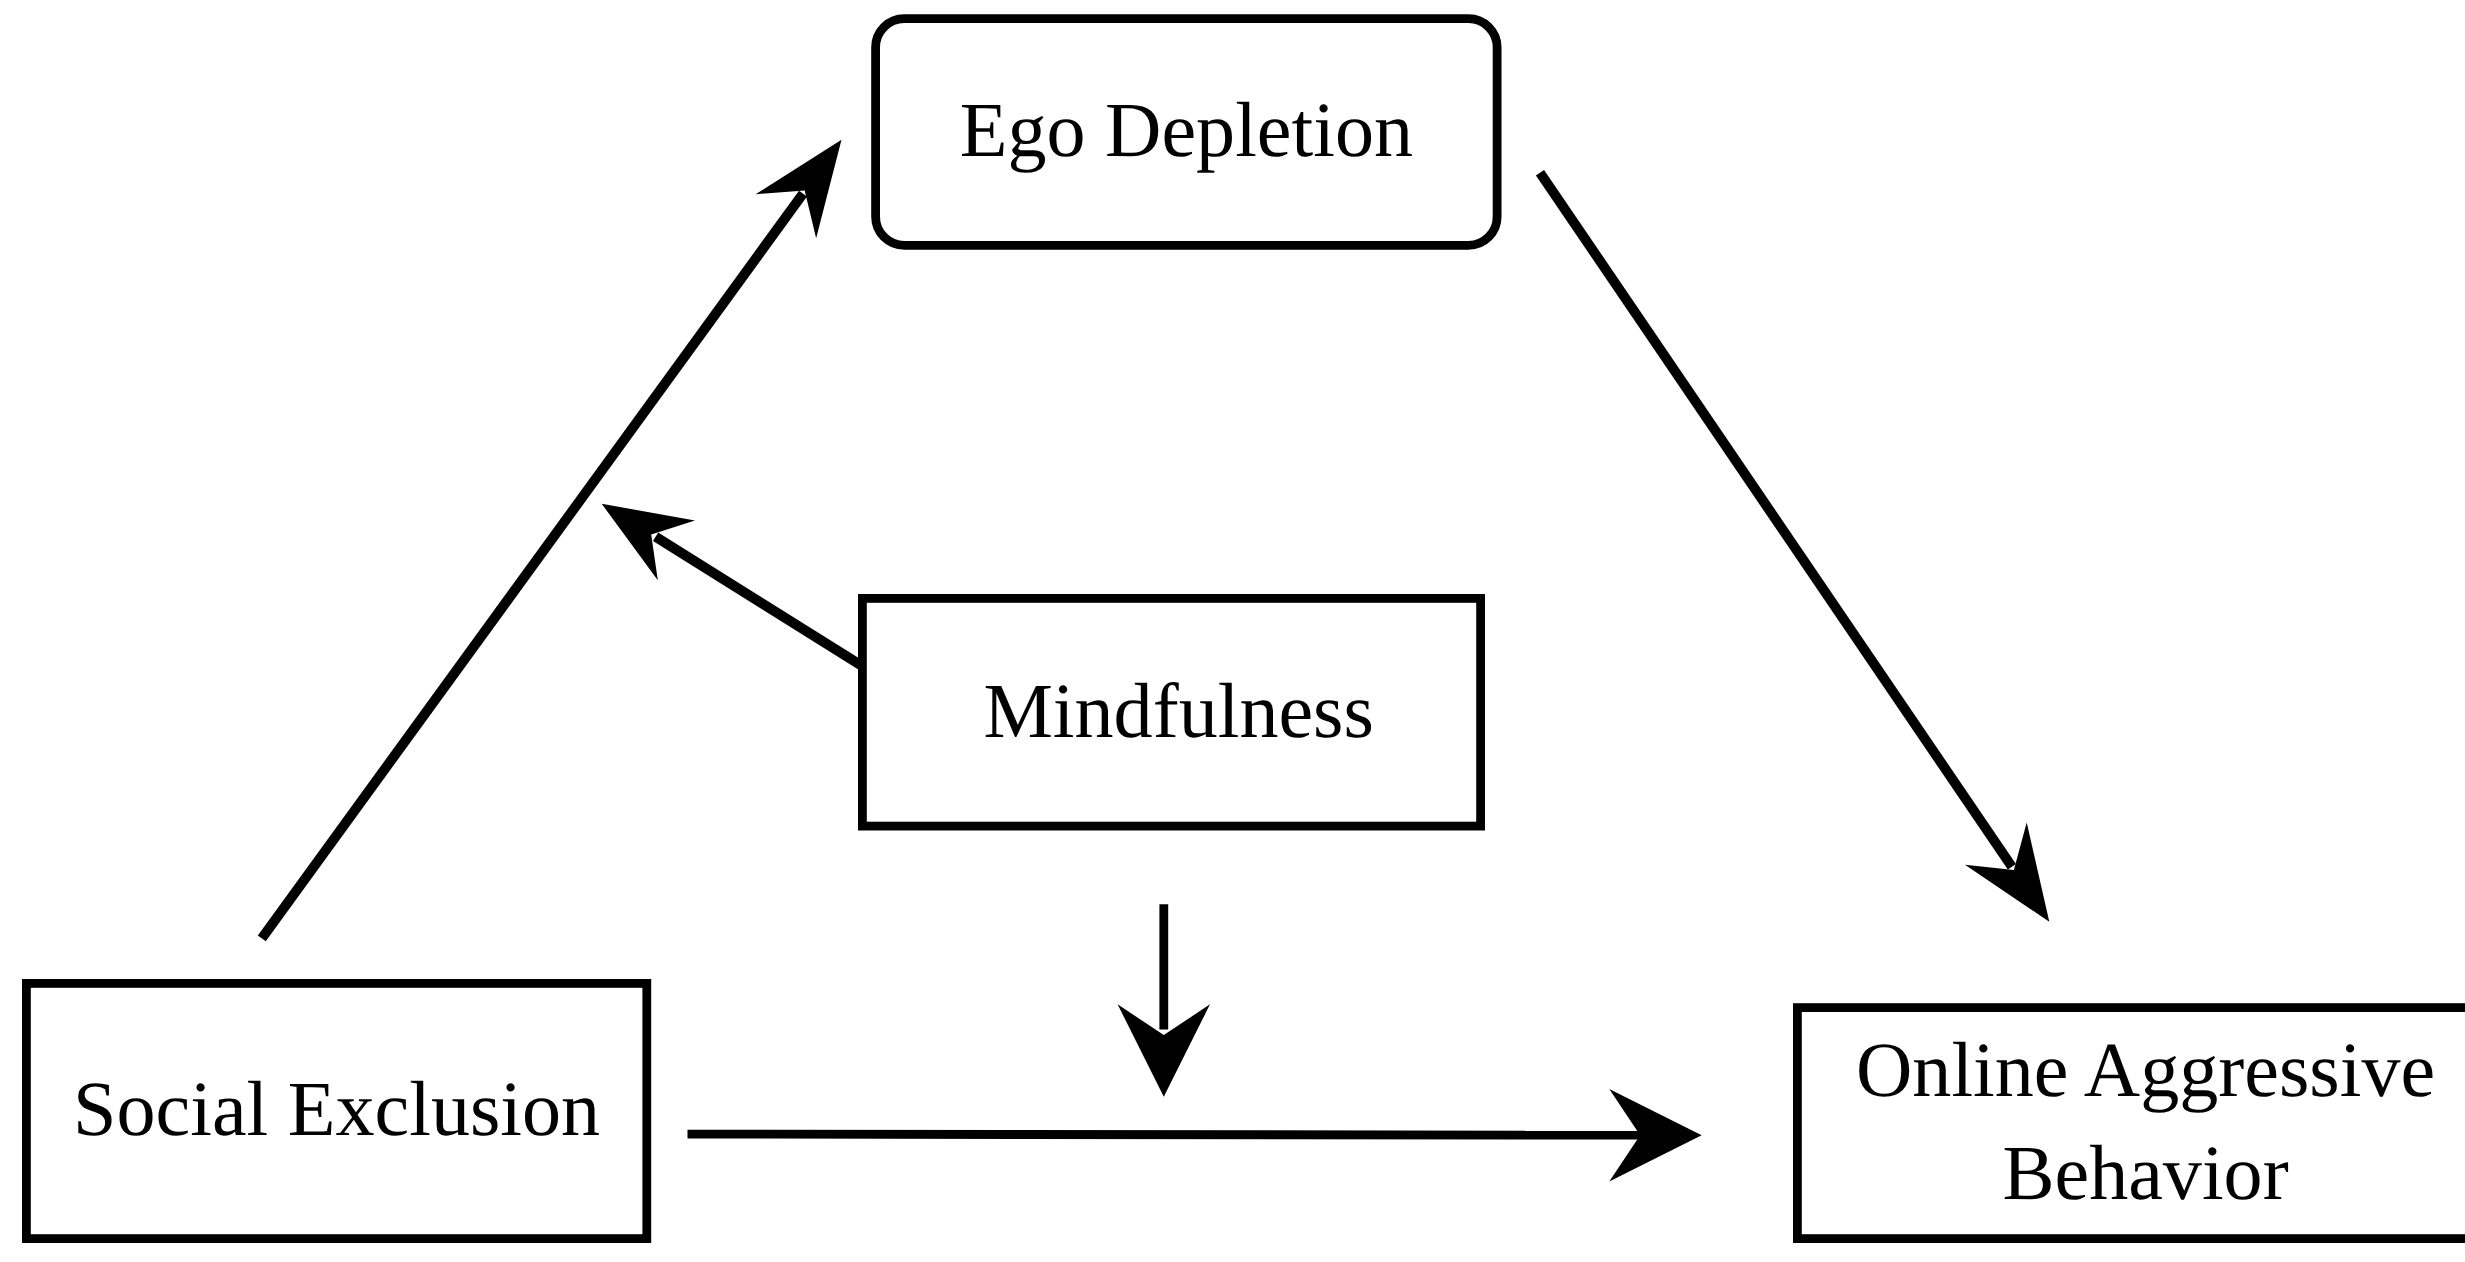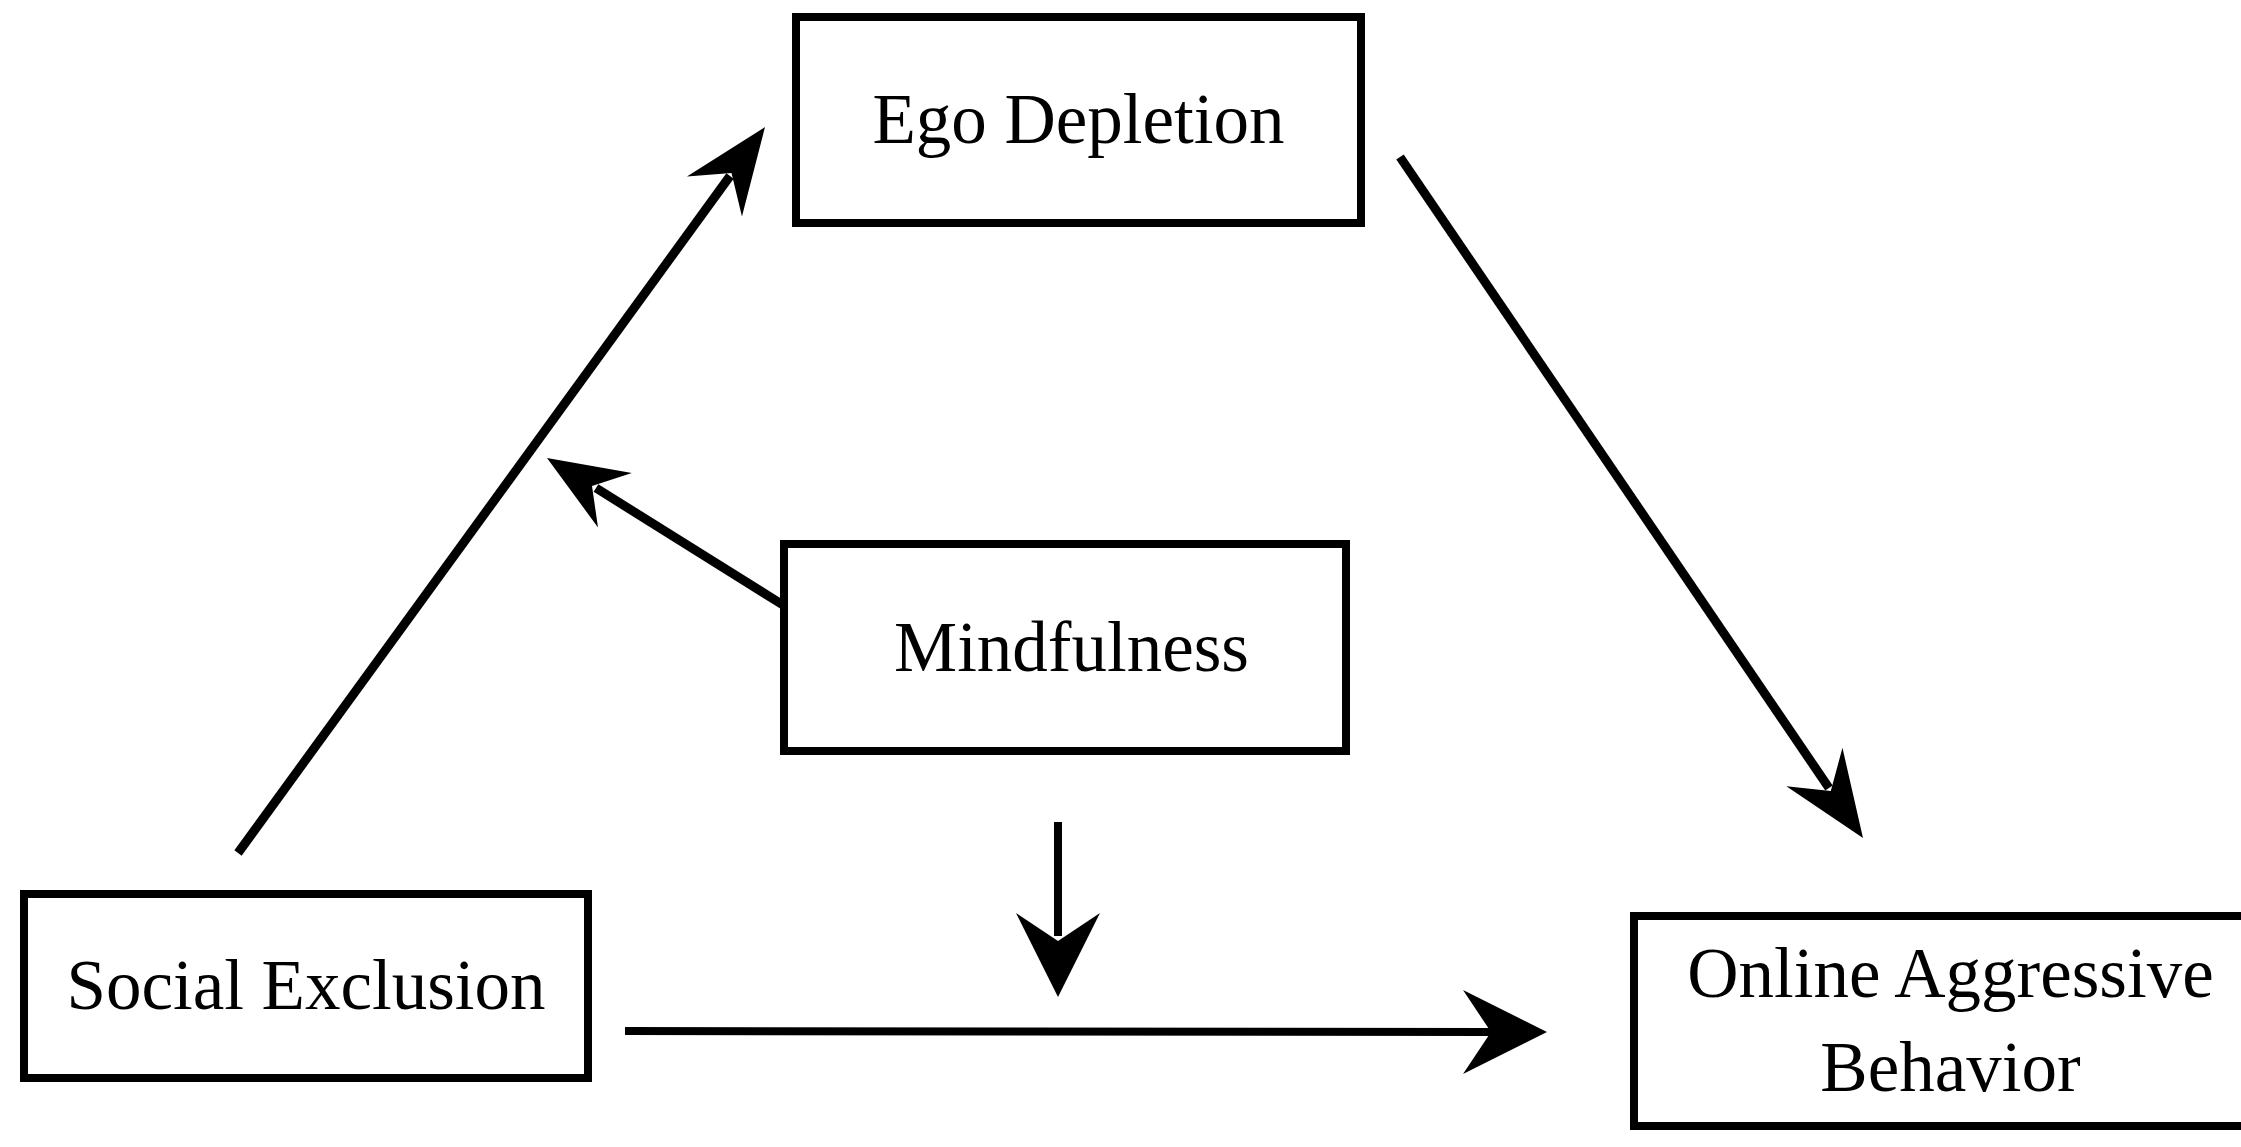--- a/index.html
+++ b/index.html
@@ -29,23 +29,23 @@
     display: flex;
     align-items: center;
     justify-content: center;
     text-align: center;
     color: #000000;
     font-size: 71px;
     line-height: 1.32;
     box-sizing: border-box;
     padding: 0 8px;
   }
-  .node-ego        { left: 792px;  top: 13px;  width: 573px; height: 214px; }
+  .node-ego        { left: 792px;  top: 13px;  width: 573px; height: 214px; border-radius: 30px; }
   .node-mind       { left: 780px;  top: 540px; width: 570px; height: 215px; padding-left: 21px; }
-  .node-social     { left: 20px;   top: 890px; width: 572px; height: 192px; }
+  .node-social     { left: 20px;   top: 890px; width: 572px; height: 240px; }
   .node-online     { left: 1630px; top: 912px; width: 641px; height: 218px; }
 </style>
 </head>
 <body>
 
 <div class="canvas">
 
   <svg class="arrow-layer" viewBox="0 0 2241 1147" xmlns="http://www.w3.org/2000/svg">
 
     <g>

